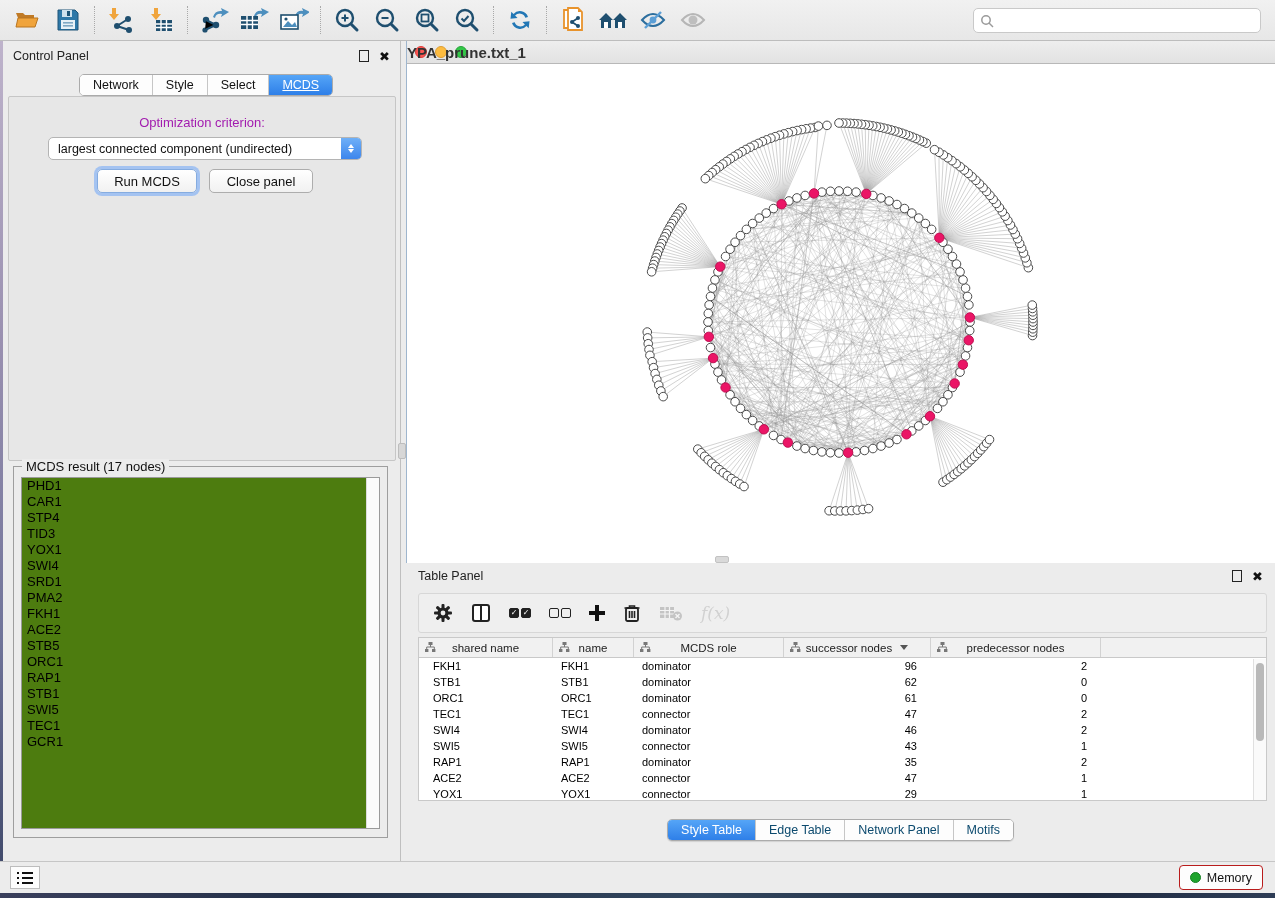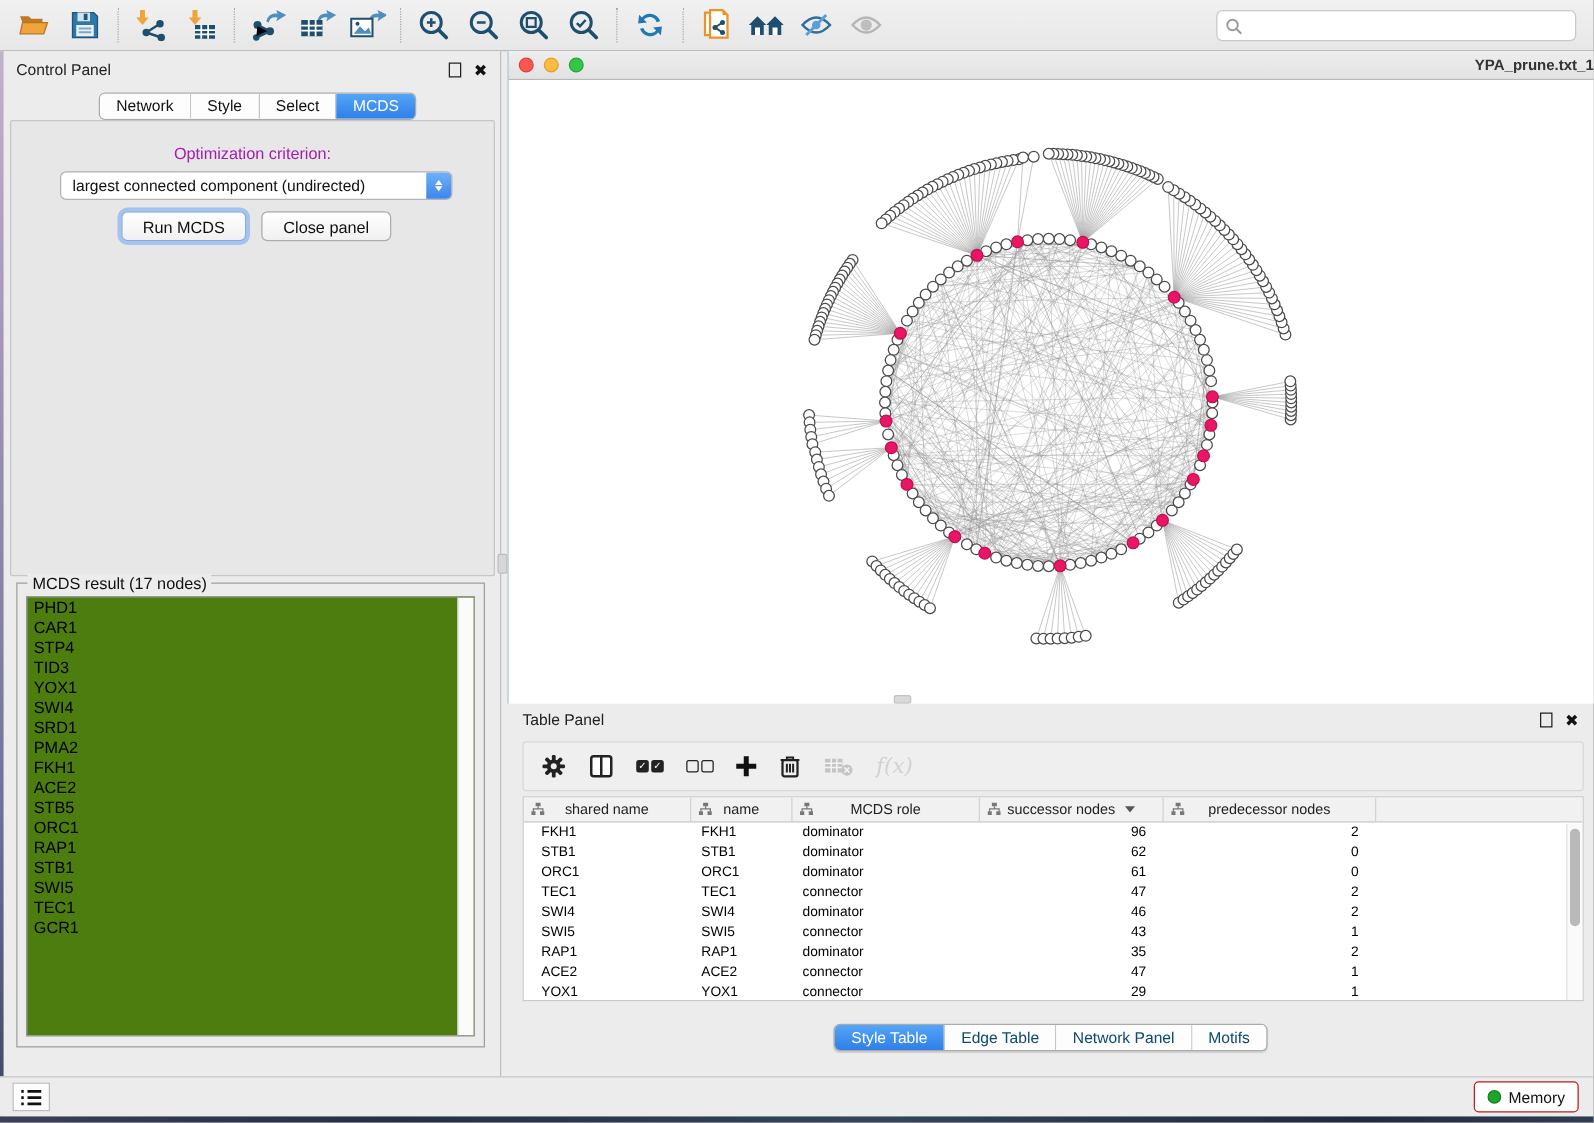--- a/index.html
+++ b/index.html
@@ -27,21 +27,21 @@
   
   .control-panel{position:absolute;left:3px;top:41px;width:398px;height:820px;background:#ECECEC;border-right:1px solid #BFBFBF;}
   .panel-titlebar{position:absolute;left:0;top:0;right:0;height:30px;display:flex;align-items:center;padding:0 10px;}
   .panel-title{font-size:12.5px;color:#222;}
   .panel-title-icons{margin-left:auto;display:flex;align-items:center;gap:10px;}
   .float-icon{width:10px;height:12px;border:1.6px solid #222;display:inline-block;}
   .close-icon{font-size:13px;font-weight:bold;color:#111;line-height:1;}
   .cp-tabs{position:absolute;left:76px;top:33px;display:flex;border:1px solid #ABABAB;border-radius:5px;overflow:hidden;background:#fff;}
   .cp-tab{padding:3px 13px;font-size:12.5px;background:#FDFDFD;border-right:1px solid #C6C6C6;color:#111;}
   .cp-tab:last-child{border-right:none;}
-  .cp-tab.active{background:linear-gradient(#55A5F7,#2E7FE8);color:#fff;}
+  .cp-tab.active{background:linear-gradient(#55A5F7,#2E7FE8);color:#fff;text-decoration:underline;}
   .cp-inner{position:absolute;left:5px;top:55px;width:388px;height:365px;background:#E7E7E7;border:1px solid #C6C6C6;border-radius:2px;}
   .opt-label{position:absolute;left:0;right:0;top:18px;text-align:center;font-size:13px;color:#a21caf;}
   .dropdown{position:absolute;left:39px;top:40px;width:314px;height:23px;background:#fff;border:1px solid #B4B4B4;
     border-radius:5px;display:flex;align-items:center;}
   .dropdown-text{flex:1;font-size:12.5px;padding-left:9px;color:#111;white-space:nowrap;}
   .dropdown-cap{width:20px;height:100%;border-radius:0 4px 4px 0;background:linear-gradient(#6FB0F8,#3D86EC);
     display:flex;flex-direction:column;align-items:center;justify-content:center;gap:1px;}
   .chev{width:0;height:0;border-left:3.5px solid transparent;border-right:3.5px solid transparent;}
   .chev.up{border-bottom:4px solid #fff;}
   .chev.down{border-top:4px solid #fff;}
@@ -61,21 +61,21 @@
 
   
   .network-window{position:absolute;left:406px;top:41px;width:869px;height:522px;background:#fff;border-left:1px solid #9FB6CE;}
   .net-titlebar{position:absolute;left:0;top:0;right:0;height:23px;background:linear-gradient(#EEEEEE,#E2E2E2);
     border-bottom:1px solid #B8B8B8;display:flex;align-items:center;padding:0 8px;}
   .traffic{display:flex;gap:8px;}
   .light{width:12px;height:12px;border-radius:50%;}
   .light.red{background:#FC5753;border:1px solid #DF3E3A;}
   .light.yellow{background:#FDBC40;border:1px solid #DE9F34;}
   .light.green{background:#33C748;border:1px solid #27A53A;}
-  .net-title{position:absolute;left:0;right:0;text-align:right;font-size:12px;font-weight:700;color:#333;pointer-events:none;}
+  .net-title{position:absolute;left:0;right:0;text-align:left;font-size:15px;font-weight:700;color:#333;pointer-events:none;}
   .net-canvas{position:absolute;left:0;top:23px;width:869px;height:499px;background:#fff;}
 
   
   .table-panel{position:absolute;left:406px;top:563px;width:869px;height:298px;background:#ECECEC;}
   .tp-titlebar{position:absolute;left:0;top:0;right:0;height:26px;display:flex;align-items:center;padding:0 12px;}
   .tp-toolbar{position:absolute;left:12px;top:30px;right:8px;height:40px;background:#EFEFEF;border:1px solid #D7D7D7;
     border-radius:3px;display:flex;align-items:center;gap:18px;padding:0 14px;}
   .tp-icon{display:flex;align-items:center;justify-content:center;height:28px;}
   .tp-icon.disabled{opacity:.35;}
   .checkpair{display:flex;gap:2px;}

